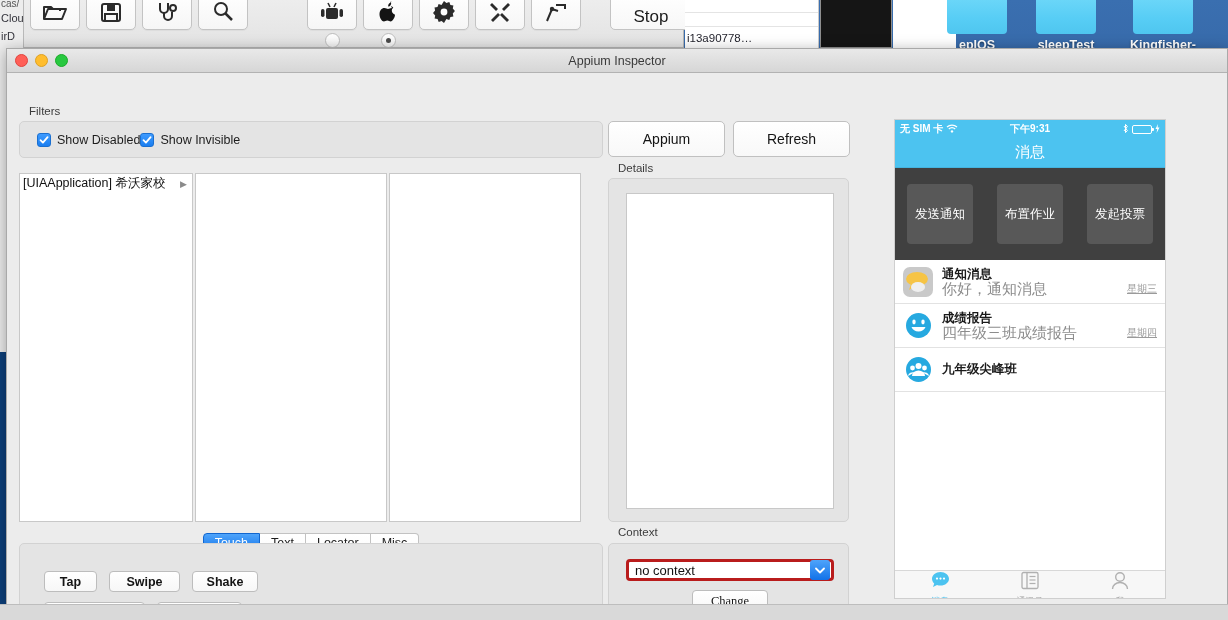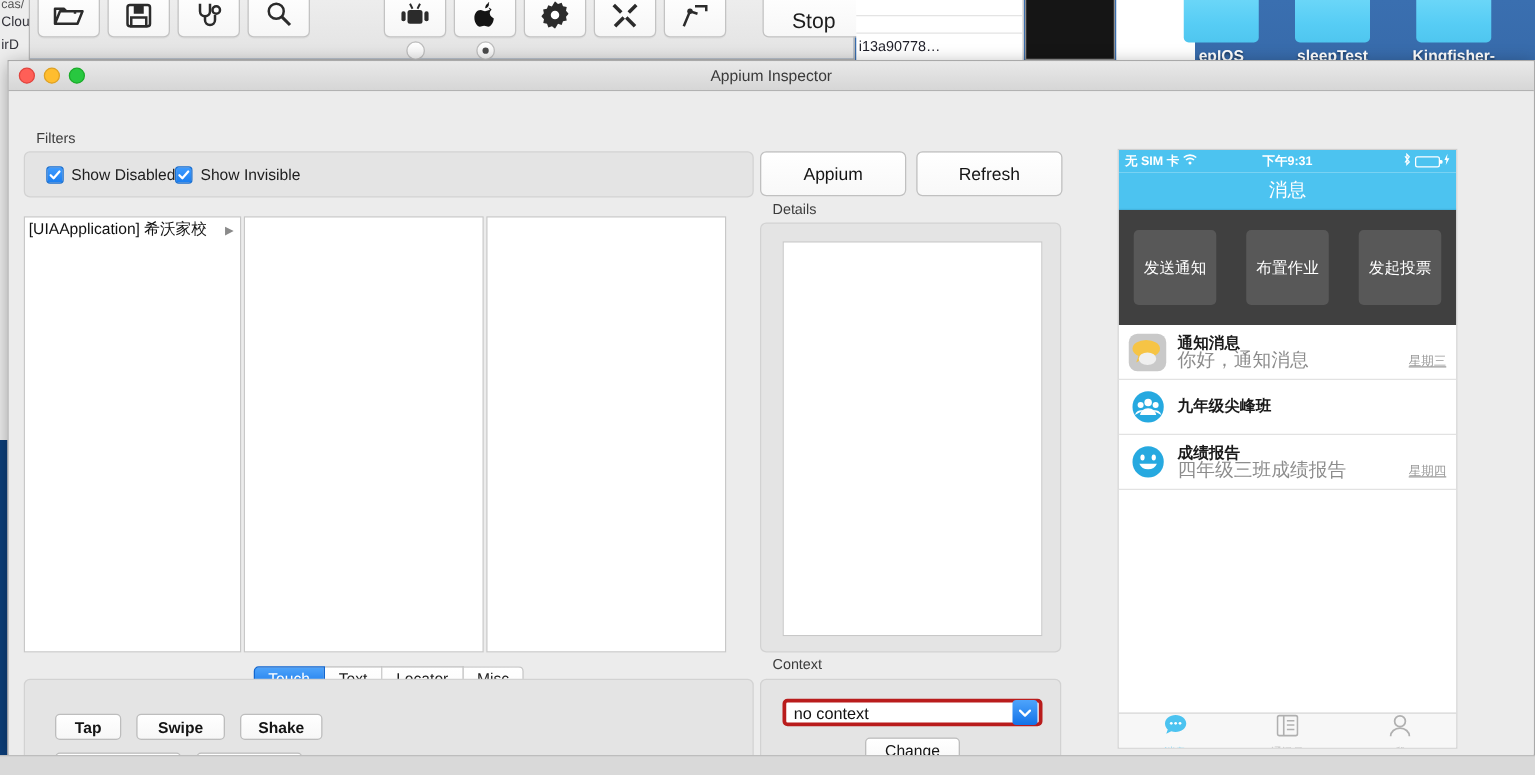--- a/index.html
+++ b/index.html
@@ -215,21 +215,21 @@
   .combo .arrow {
     width:20px; height:20px; margin:0 1px 0 0;
     background: linear-gradient(180deg,#4ea4fb 0%,#1272e8 100%);
     border-radius:3px; display:flex; align-items:center; justify-content:center;
   }
   .change-btn {
     position:absolute; left:83px; top:46px; width:76px; height:22px;
     background: linear-gradient(180deg,#ffffff 0%,#f7f7f7 100%);
     border:1px solid #bdbdbd; border-radius:4px;
     font-size:12.5px; color:#141414;
-    display:flex; align-items:center; justify-content:center;
+    display:flex; align-items:center; justify-content:center;font-family:Liberation Serif, serif;
   }
 
   
   .phone {
     position:absolute; left:887px; top:46px; width:272px; height:480px;
     background:#ffffff; border:1px solid #cfcfcf; overflow:hidden;
   }
   .status-bar {
     height:18px; background:#4cc3f0; display:flex; align-items:center;
     padding:0 5px; font-size:10px; color:#ffffff; font-weight:bold;
@@ -554,54 +554,54 @@
                 </svg>
             </div>
             <div class="msg-main">
               <div class="msg-title">通知消息</div>
               <div class="msg-sub">你好，通知消息</div>
             </div>
             <div class="msg-time">星期三</div>
           </div>
 
           <div class="msg-item">
+            <div class="avatar a2">
+              <svg width="27" height="27" viewBox="0 0 27 27">
+                  <circle cx="13.5" cy="13.5" r="12.5" fill="#26a9e0"></circle>
+                  <ellipse cx="9" cy="10" rx="1.7" ry="2.4" fill="#fff"></ellipse>
+                  <ellipse cx="18" cy="10" rx="1.7" ry="2.4" fill="#fff"></ellipse>
+                  <path d="M6.5 15 a7.5 7 0 0 0 14 0" fill="#fff"></path>
+                </svg>
+            </div>
+            <div class="msg-main">
+              <div class="msg-title">成绩报告</div>
+              <div class="msg-sub">四年级三班成绩报告</div>
+            </div>
+            <div class="msg-time">星期四</div>
+          </div>
+
+          <div class="msg-item">
             <div class="avatar a3">
               <svg width="27" height="27" viewBox="0 0 27 27">
                   <circle cx="13.5" cy="13.5" r="12.5" fill="#26a9e0"></circle>
                   <circle cx="13.5" cy="10" r="3" fill="#fff"></circle>
                   <circle cx="7.5" cy="12" r="2.4" fill="#fff"></circle>
                   <circle cx="19.5" cy="12" r="2.4" fill="#fff"></circle>
                   <path d="M7 20 a6.5 5.5 0 0 1 13 0 Z" fill="#fff"></path>
                   <path d="M3 20 a5 4.5 0 0 1 6.5 -3.6 Z" fill="#fff"></path>
                   <path d="M24 20 a5 4.5 0 0 0 -6.5 -3.6 Z" fill="#fff"></path>
                 </svg>
             </div>
             <div class="msg-main">
               <div class="msg-title">九年级尖峰班</div>
               <div class="msg-sub"></div>
             </div>
             <div class="msg-time"></div>
           </div>
 
-          <div class="msg-item">
-            <div class="avatar a2">
-              <svg width="27" height="27" viewBox="0 0 27 27">
-                  <circle cx="13.5" cy="13.5" r="12.5" fill="#26a9e0"></circle>
-                  <ellipse cx="9" cy="10" rx="1.7" ry="2.4" fill="#fff"></ellipse>
-                  <ellipse cx="18" cy="10" rx="1.7" ry="2.4" fill="#fff"></ellipse>
-                  <path d="M6.5 15 a7.5 7 0 0 0 14 0" fill="#fff"></path>
-                </svg>
-            </div>
-            <div class="msg-main">
-              <div class="msg-title">成绩报告</div>
-              <div class="msg-sub">四年级三班成绩报告</div>
-            </div>
-            <div class="msg-time">星期四</div>
-          </div>
-
           <div class="msg-filler"></div>
         </div>
 
         <div class="tab-bar">
           <div class="tb-item active">
             <span>
               <svg width="19" height="19" viewBox="0 0 19 19">
                   <path d="M9.5 1 C14.2 1 18 4 18 7.8 C18 11.6 14.2 14.6 9.5 14.6 C8.2 14.6 7 14.4 6 14 L2 16 L3.2 12.6 C1.8 11.3 1 9.6 1 7.8 C1 4 4.8 1 9.5 1 Z" fill="#4cc3f0"></path>
                   <circle cx="6" cy="7.6" r="1.1" fill="#fff"></circle>
                   <circle cx="9.5" cy="7.6" r="1.1" fill="#fff"></circle>

